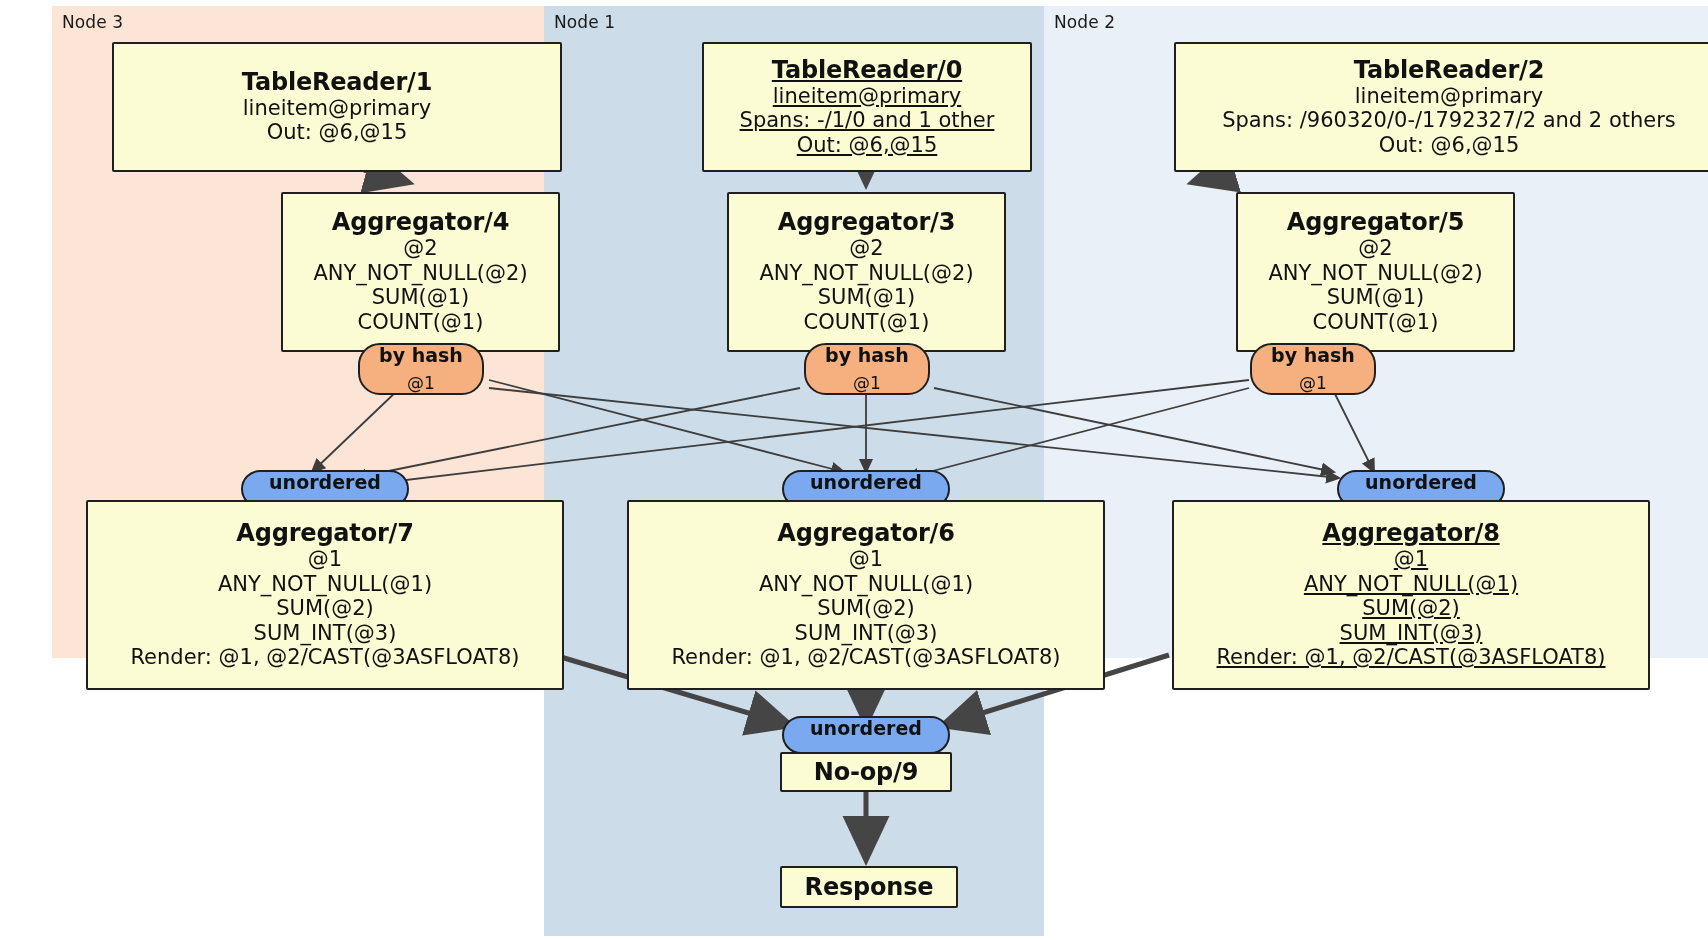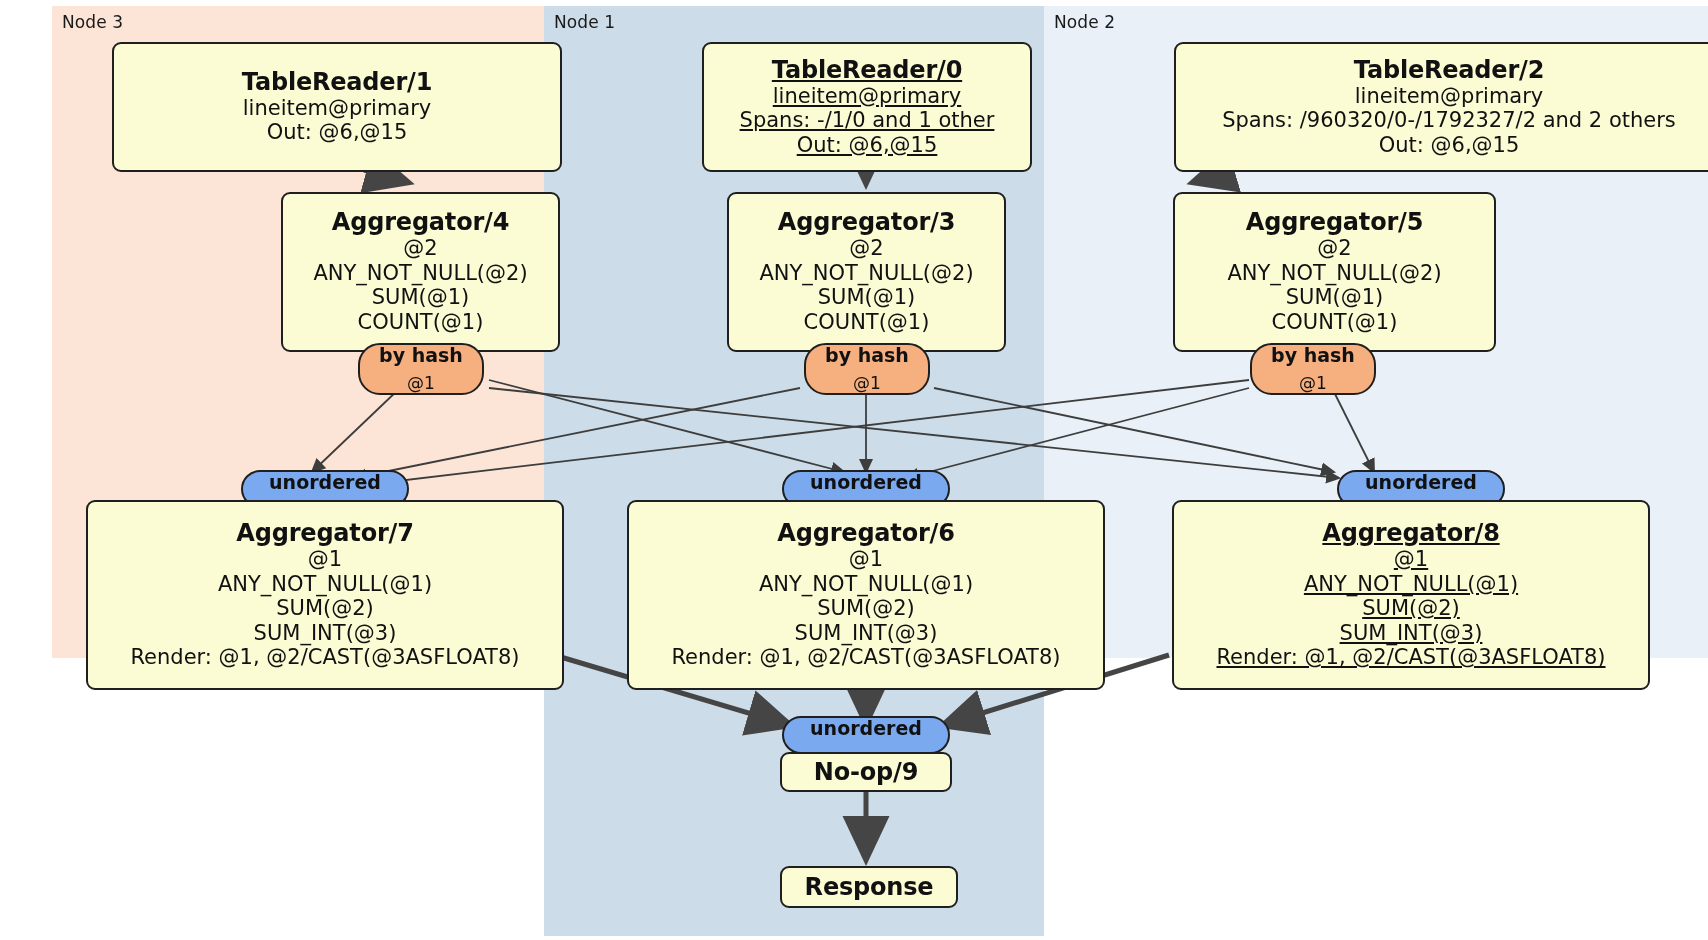--- a/index.html
+++ b/index.html
@@ -6,21 +6,21 @@
   body{font-family:"DejaVu Sans","Liberation Sans",sans-serif;}
   #stage{position:relative;width:1708px;height:940px;overflow:hidden;background:#fff;margin-left:44px;}
 
   .node-region{position:absolute;box-sizing:border-box;}
   .node-label{position:absolute;left:10px;top:6px;font-size:17px;color:#1a1a1a;letter-spacing:0.1px;}
 
   svg.edges{position:absolute;left:0;top:0;width:1708px;height:940px;pointer-events:none;}
 
   .box{
     position:absolute;box-sizing:border-box;
-    background:#fbfbd4;border:2px solid #1f1f1f;border-radius:9px;
+    background:#fbfbd4;border:2px solid #1f1f1f;border-radius:2px;
     text-align:center;color:#111;
     display:flex;flex-direction:column;justify-content:center;align-items:center;
   }
   .box .title{font-weight:bold;font-size:24px;line-height:1.12;letter-spacing:-0.2px;}
   .box .line{font-size:21px;line-height:1.17;white-space:nowrap;}
 
   .pill{
     position:absolute;box-sizing:border-box;border:2px solid #1f1f1f;border-radius:22px;
     display:flex;flex-direction:column;justify-content:space-between;align-items:center;
     text-align:center;color:#111;
@@ -109,21 +109,21 @@
   </div>
 
   <div class="box" style="left:683px;top:192px;width:279px;height:160px;">
     <div class="title">Aggregator/3</div>
     <div class="line">@2</div>
     <div class="line">ANY_NOT_NULL(@2)</div>
     <div class="line">SUM(@1)</div>
     <div class="line">COUNT(@1)</div>
   </div>
 
-  <div class="box" style="left:1129px;top:192px;width:323px;height:160px;">
+  <div class="box" style="left:1192px;top:192px;width:279px;height:160px;">
     <div class="title">Aggregator/5</div>
     <div class="line">@2</div>
     <div class="line">ANY_NOT_NULL(@2)</div>
     <div class="line">SUM(@1)</div>
     <div class="line">COUNT(@1)</div>
   </div>
 
   <div class="pill hash" style="left:314px;top:343px;width:126px;height:52px;">
     <span class="ptitle">by hash</span>
     <span class="psub">@1</span>

